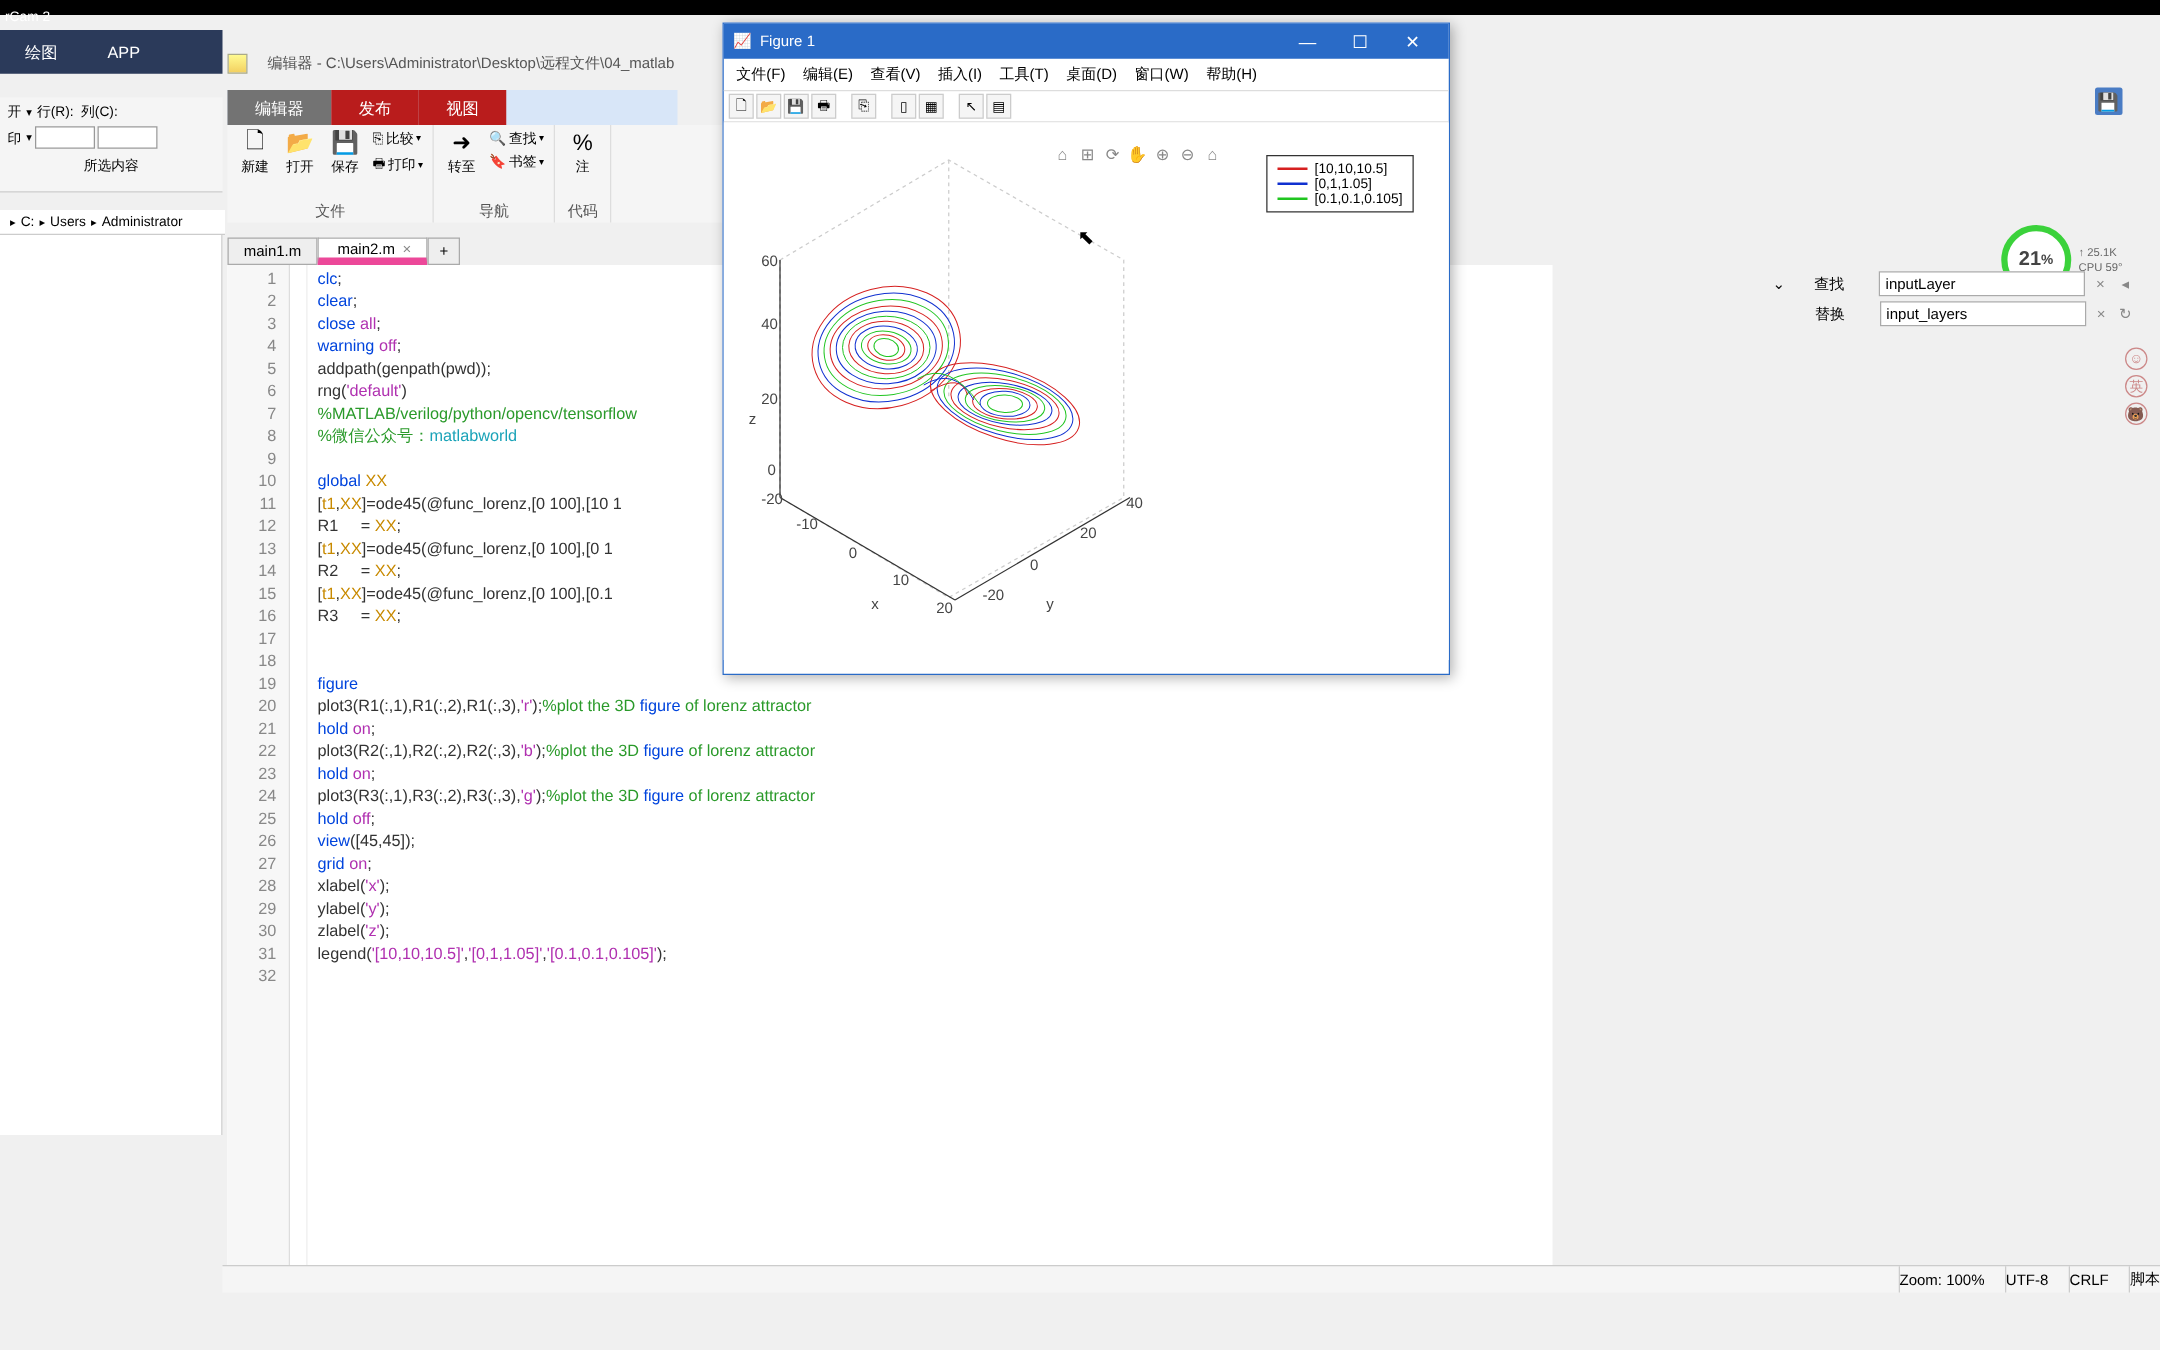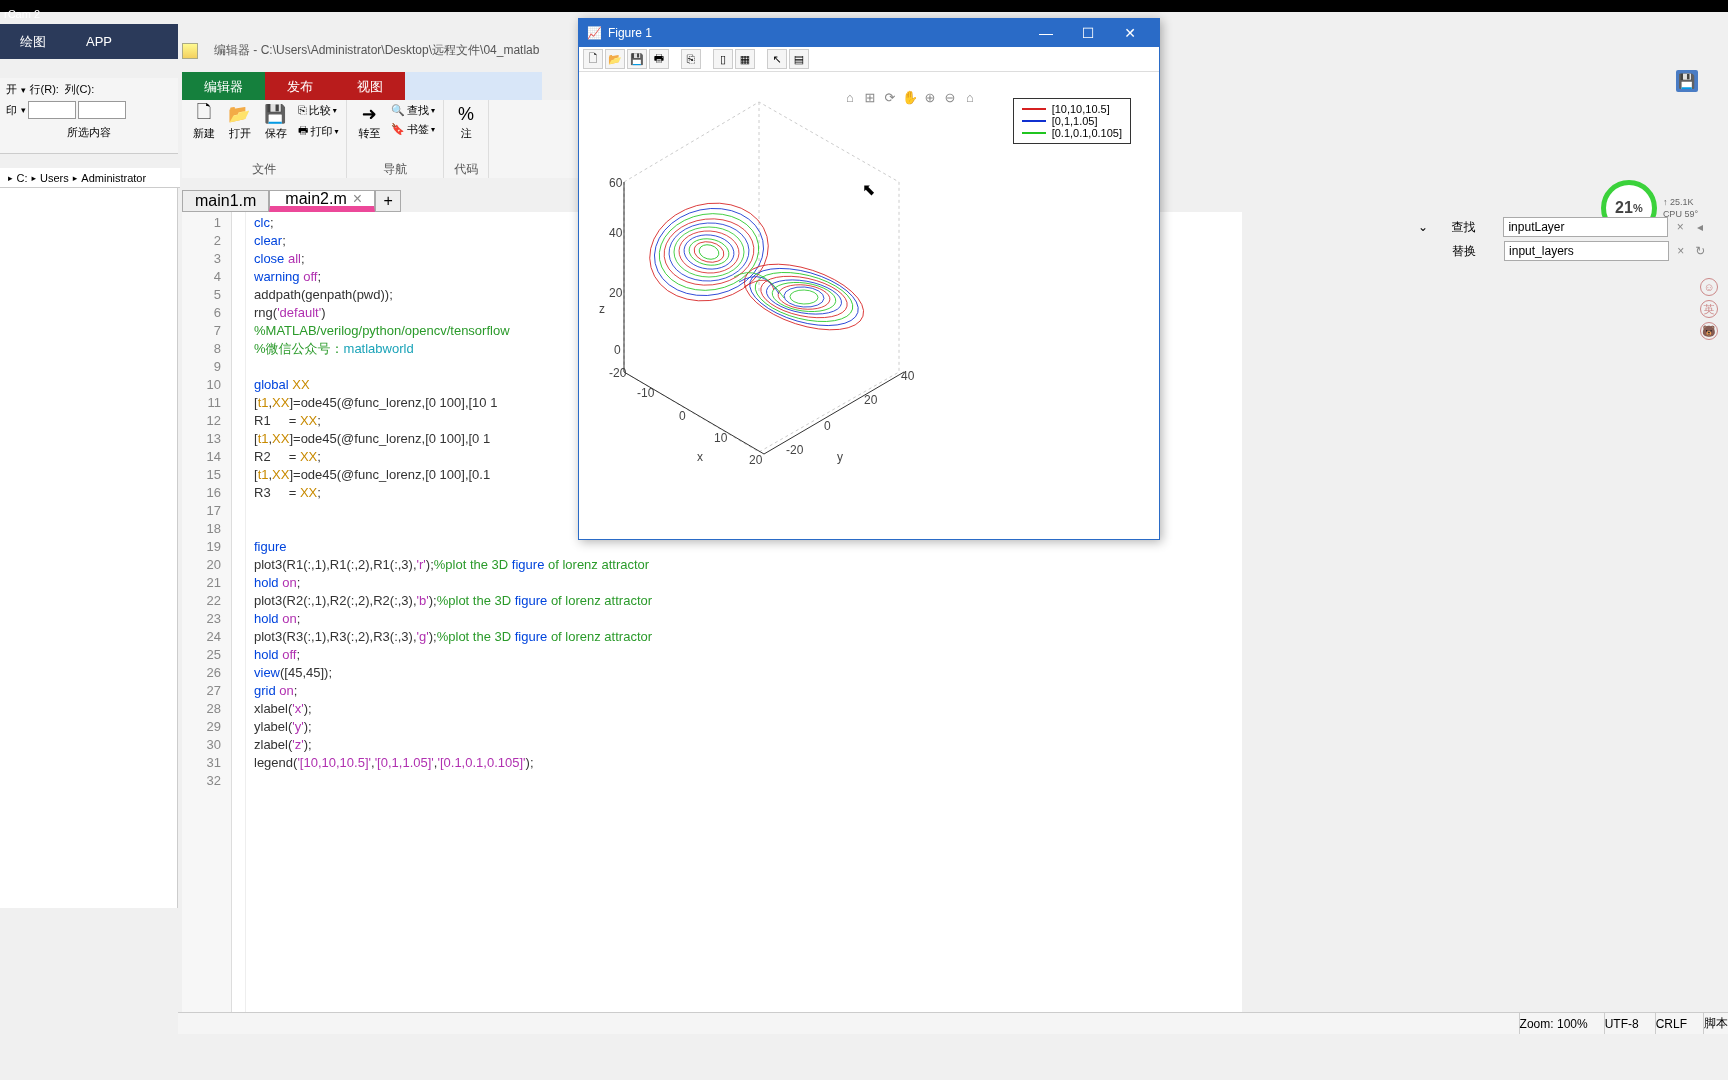--- a/index.html
+++ b/index.html
@@ -25,25 +25,25 @@
 
 
 .left-panel { position: absolute; left: 0; top: 188px; width: 178px; height: 720px; background: #fff; border-right: 1px solid #ccc; }
 
 
 .editor-title { position: absolute; left: 182px; top: 42px; display: flex; align-items: center; gap: 16px; font-size: 12px; color: #555; }
 .editor-ico { width: 16px; height: 16px; background: linear-gradient(#fffa90,#f3d060); border: 1px solid #aa8; }
 
 .editor-tabs-strip { position: absolute; left: 182px; top: 72px; display: flex; background: #d8e6f8; height: 28px; width: 360px; }
 .etab { padding: 6px 22px; font-size: 13px; cursor: pointer; }
-.etab.sel { background: #15803d; color: #fff; }
+.etab.sel { background: #737373; color: #fff; }
 .etab.normal { background: #b91c1c; color: #fff; }
 
 .file-tabs { position: absolute; left: 182px; top: 190px; display: flex; height: 22px; }
-.ftab { border: 1px solid #aaa; background: #eee; padding: 2px 12px; font-size: 16px; display: flex; align-items: center; gap: 6px; cursor: pointer; }
+.ftab { border: 1px solid #aaa; background: #eee; padding: 2px 12px; font-size: 12px; display: flex; align-items: center; gap: 6px; cursor: pointer; }
 .ftab.sel { background: #fff; border-bottom: 6px solid #ec4899; padding-left: 15px; }
 .ftab-close { color: #888; cursor: pointer; }
 .ftab-add { width: 26px; justify-content: center; }
 
 
 .code-area { position: absolute; left: 182px; top: 212px; width: 1060px; height: 800px; background: #fff; display: flex; }
 .gutter { width: 50px; background: #f7f7f7; border-right: 1px solid #ddd; text-align: right; padding-right: 10px; font-family: Consolas, monospace; font-size: 13px; color: #888; line-height: 18px; padding-top: 2px; }
 .code { flex: 1; font-family: Consolas, monospace; font-size: 13px; line-height: 18px; padding: 2px 8px; white-space: pre; color: #333; }
 .kw-blue { color: #0044dd; }
 .kw-str { color: #b030b0; }
@@ -267,20 +267,30 @@
 
 <div class="figure-win">
   <div class="fig-title">
     <span style="margin-right:6px;">📈</span>
     <span>Figure 1</span>
     <span class="spacer"></span>
     <span class="win-btn">—</span>
     <span class="win-btn">☐</span>
     <span class="win-btn close">✕</span>
   </div>
+  <div class="fig-menu" id="fig-menus">
+      <span>文件(F)</span>
+      <span>编辑(E)</span>
+      <span>查看(V)</span>
+      <span>插入(I)</span>
+      <span>工具(T)</span>
+      <span>桌面(D)</span>
+      <span>窗口(W)</span>
+      <span>帮助(H)</span>
+    </div>
   <div class="fig-tb">
     <div class="fig-tb-btn">🗋</div>
     <div class="fig-tb-btn">📂</div>
     <div class="fig-tb-btn">💾</div>
     <div class="fig-tb-btn">🖶</div>
     <div style="width:8px;"></div>
     <div class="fig-tb-btn">⎘</div>
     <div style="width:8px;"></div>
     <div class="fig-tb-btn">▯</div>
     <div class="fig-tb-btn">▦</div>

